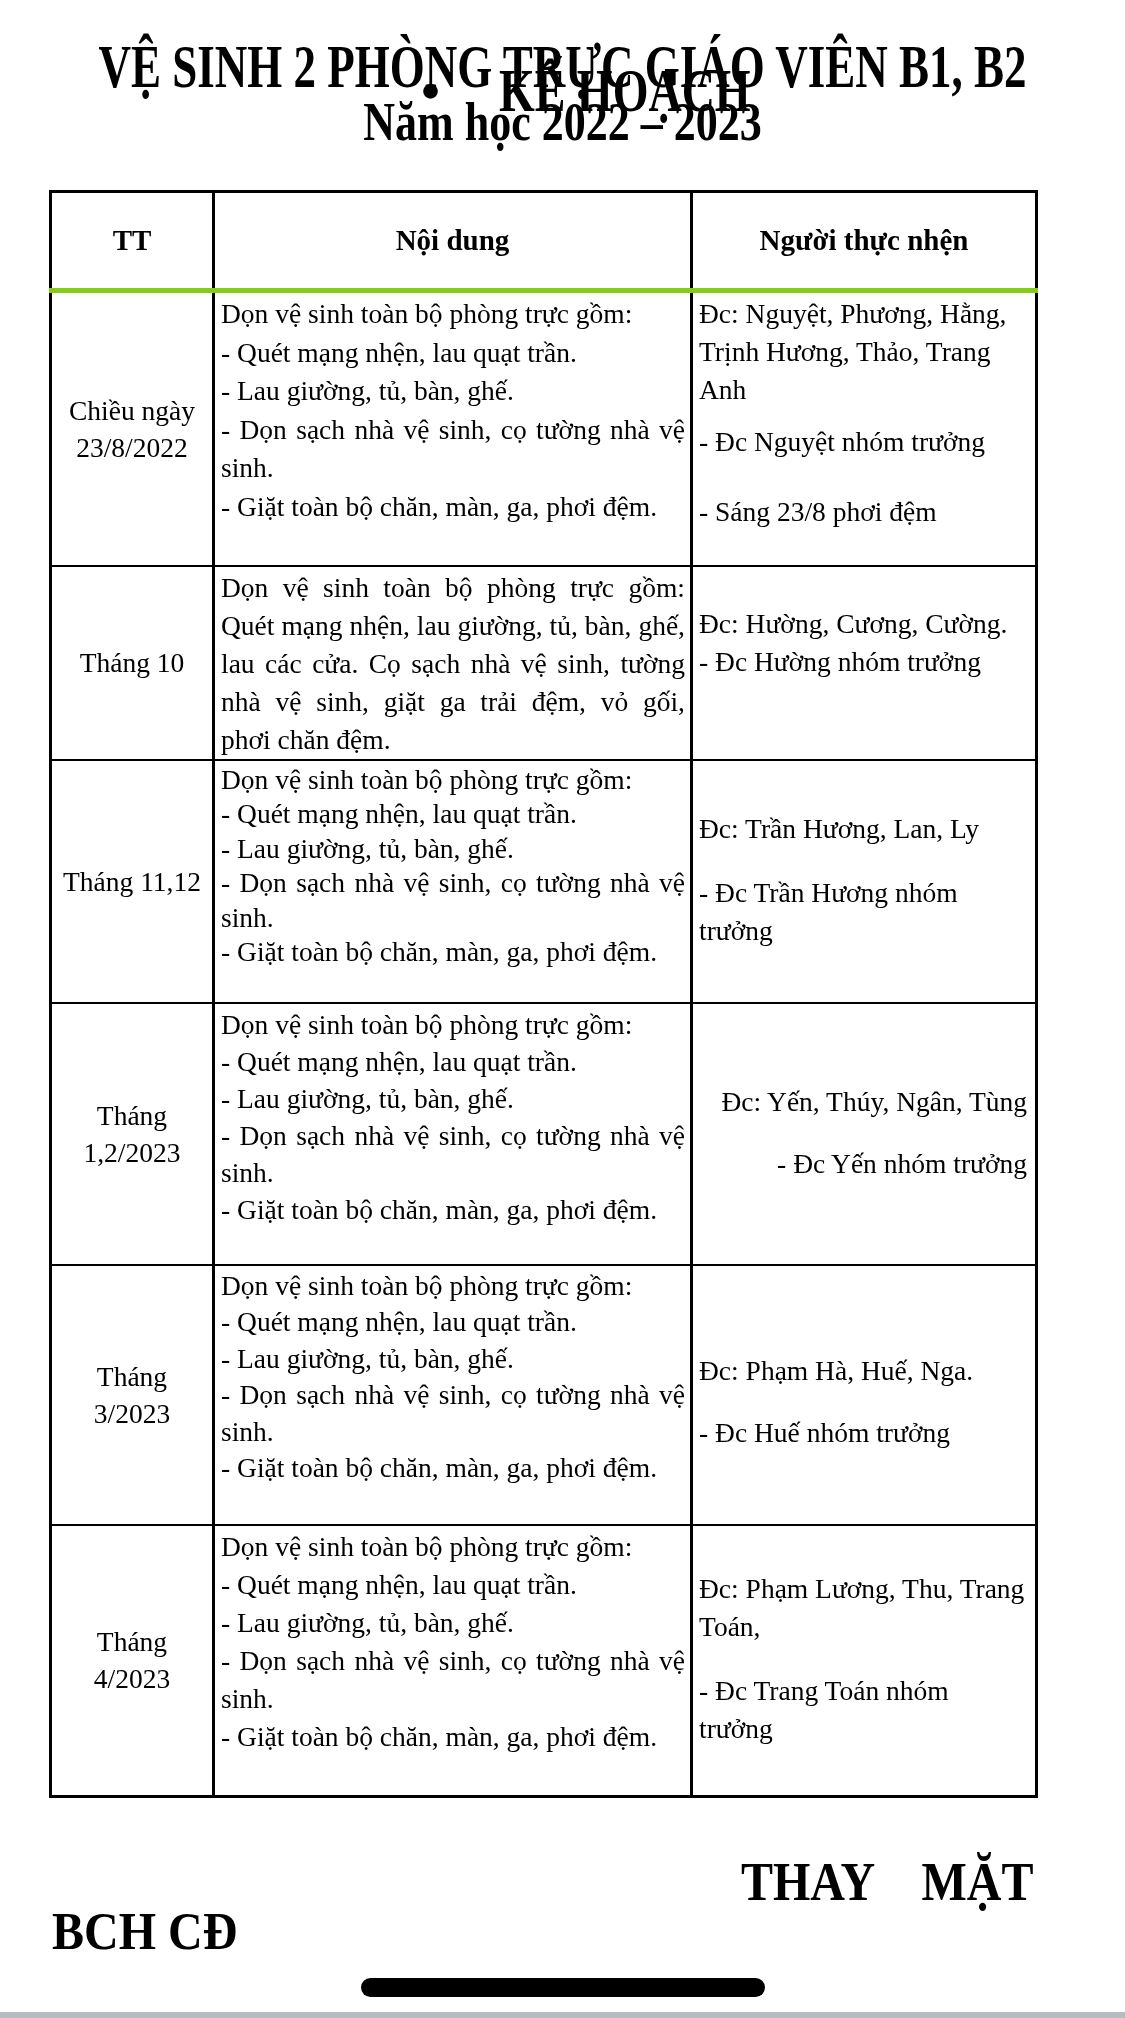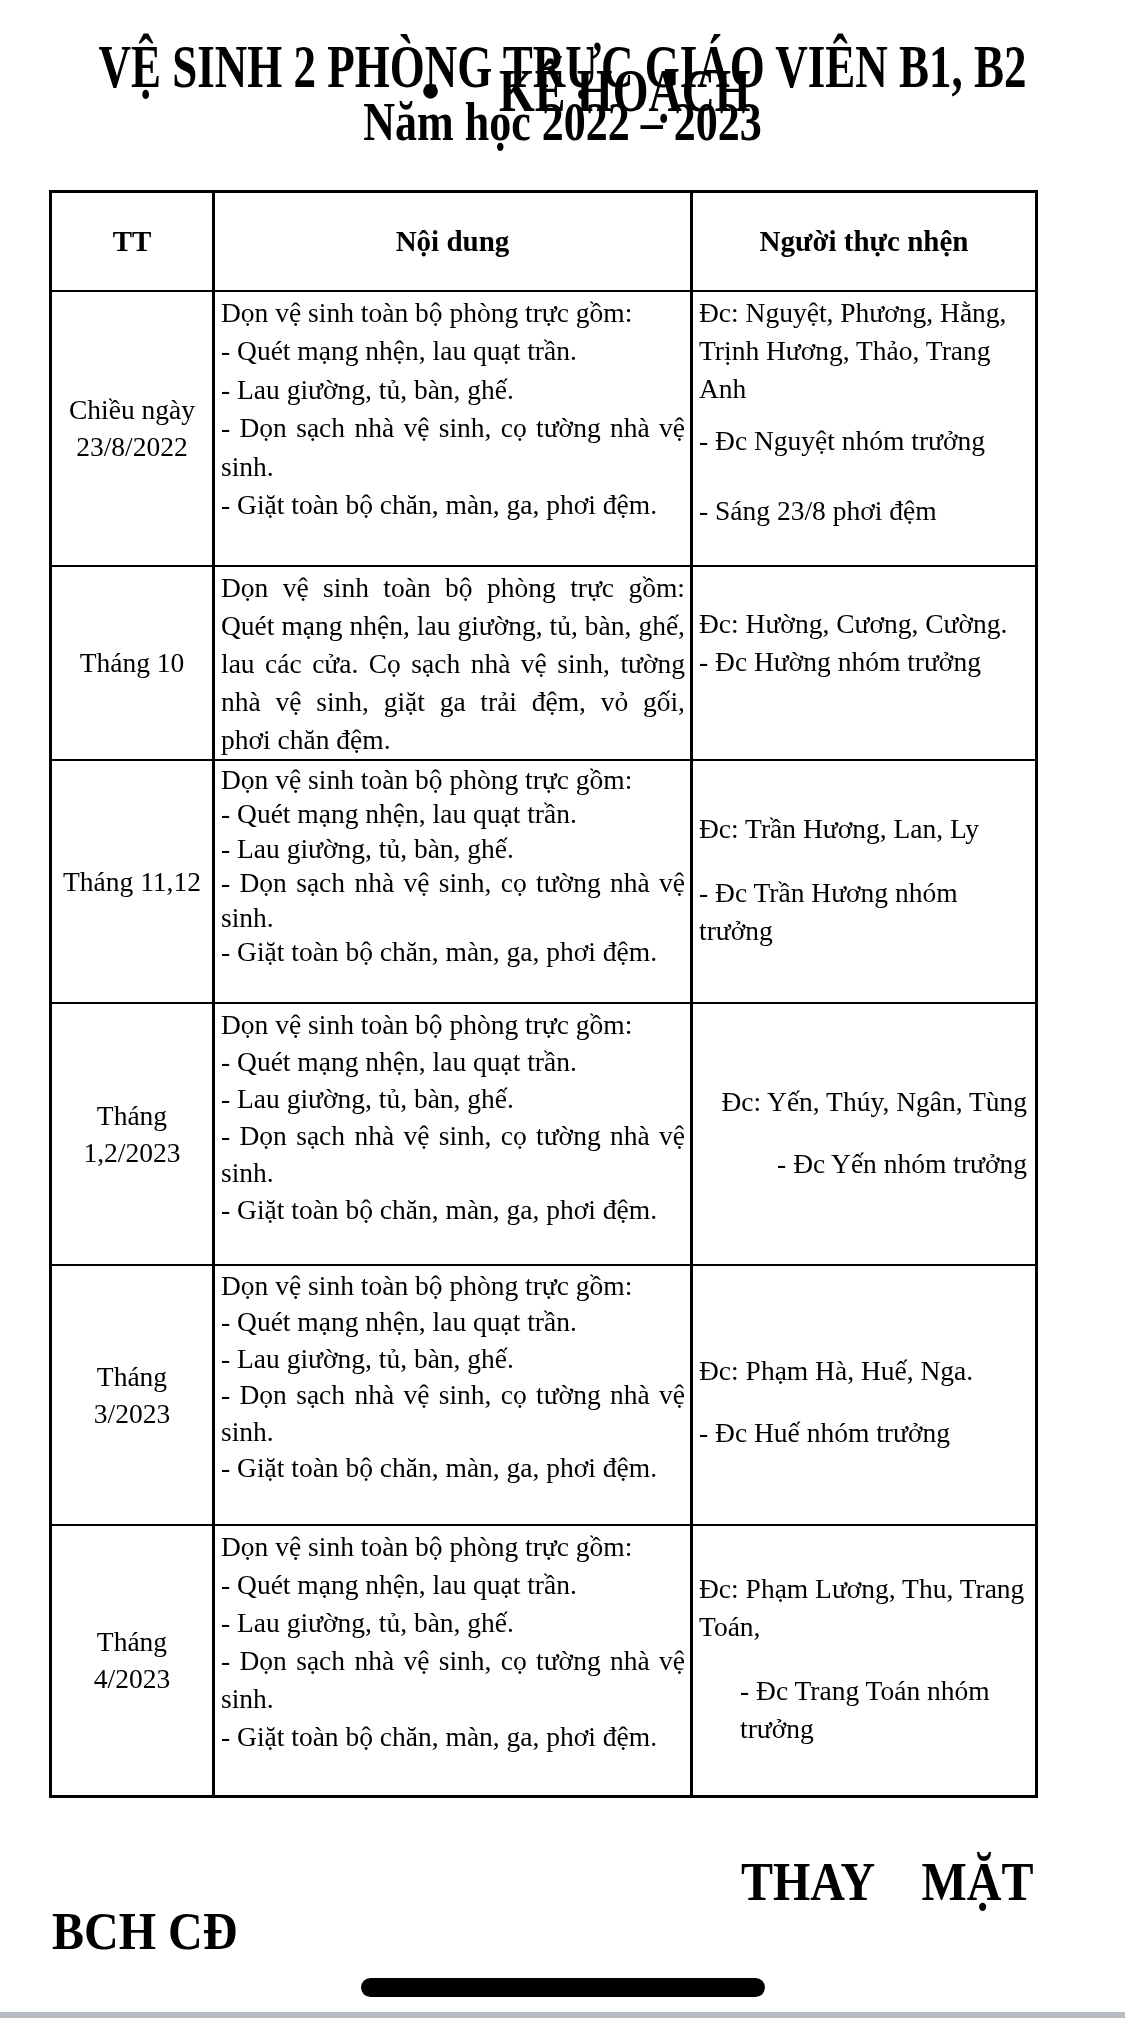--- a/index.html
+++ b/index.html
@@ -31,21 +31,21 @@
     border:3px solid #000;
   }
   .schedule th,.schedule td{
     border-left:3px solid #000;border-right:3px solid #000;
     border-top:2px solid #000;border-bottom:2px solid #000;
     box-sizing:border-box;
     font-size:27.5px;
     overflow:hidden;
   }
   .schedule thead th{
-    border-bottom:1px solid #84cc16;
+    border-bottom:5px solid #84cc16;
     height:99px;
     font-size:29px;font-weight:bold;
     text-align:center;vertical-align:middle;
   }
   td.time{
     text-align:center;vertical-align:middle;
     line-height:37px;padding:0 8px;
   }
   td.tasks{
     vertical-align:top;
@@ -177,21 +177,21 @@
           <td class="time">Tháng 4/2023</td>
           <td class="tasks">
             <p style="line-height: 38px;">Dọn vệ sinh toàn bộ phòng trực gồm:</p>
             <p style="line-height: 38px;">- Quét mạng nhện, lau quạt trần.</p>
             <p style="line-height: 38px;">- Lau giường, tủ, bàn, ghế.</p>
             <p style="line-height: 38px;">- Dọn sạch nhà vệ sinh, cọ tường nhà vệ sinh.</p>
             <p style="line-height: 38px;">- Giặt toàn bộ chăn, màn, ga, phơi đệm.</p>
           </td>
           <td class="people" style="vertical-align: middle; padding-top: 0px;">
             <p>Đc: Phạm Lương, Thu, Trang Toán,</p>
-            <p style="margin-top: 26px; margin-left: 41px;">- Đc Trang Toán nhóm trưởng</p>
+            <p style="margin-top: 26px;">- Đc Trang Toán nhóm trưởng</p>
           </td>
         </tr>
       </tbody>
   </table>
 
   <div class="thay-mat">THAY    MẶT</div>
   <div class="bch-cd">BCH CĐ</div>
   <div class="redaction-bar"></div>
   <div class="bottom-line"></div>
 

